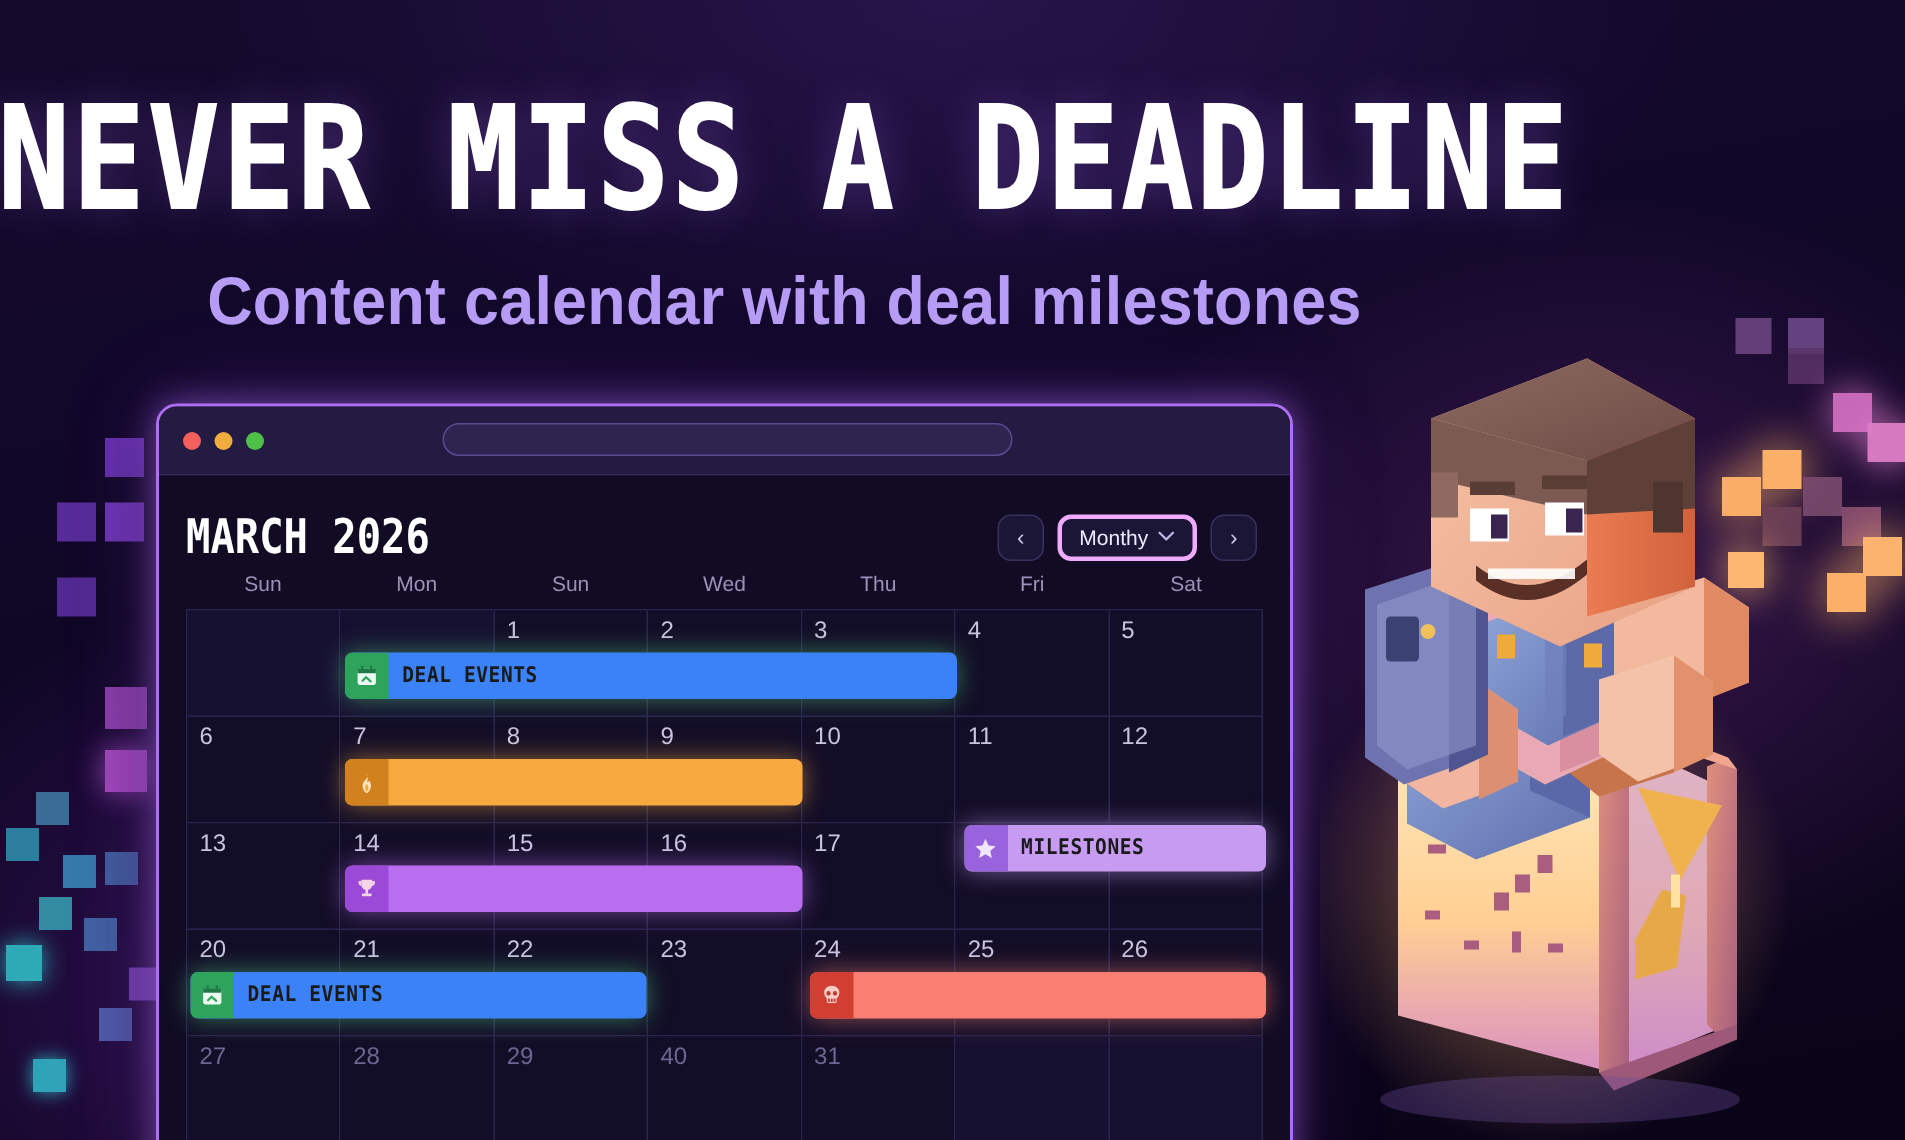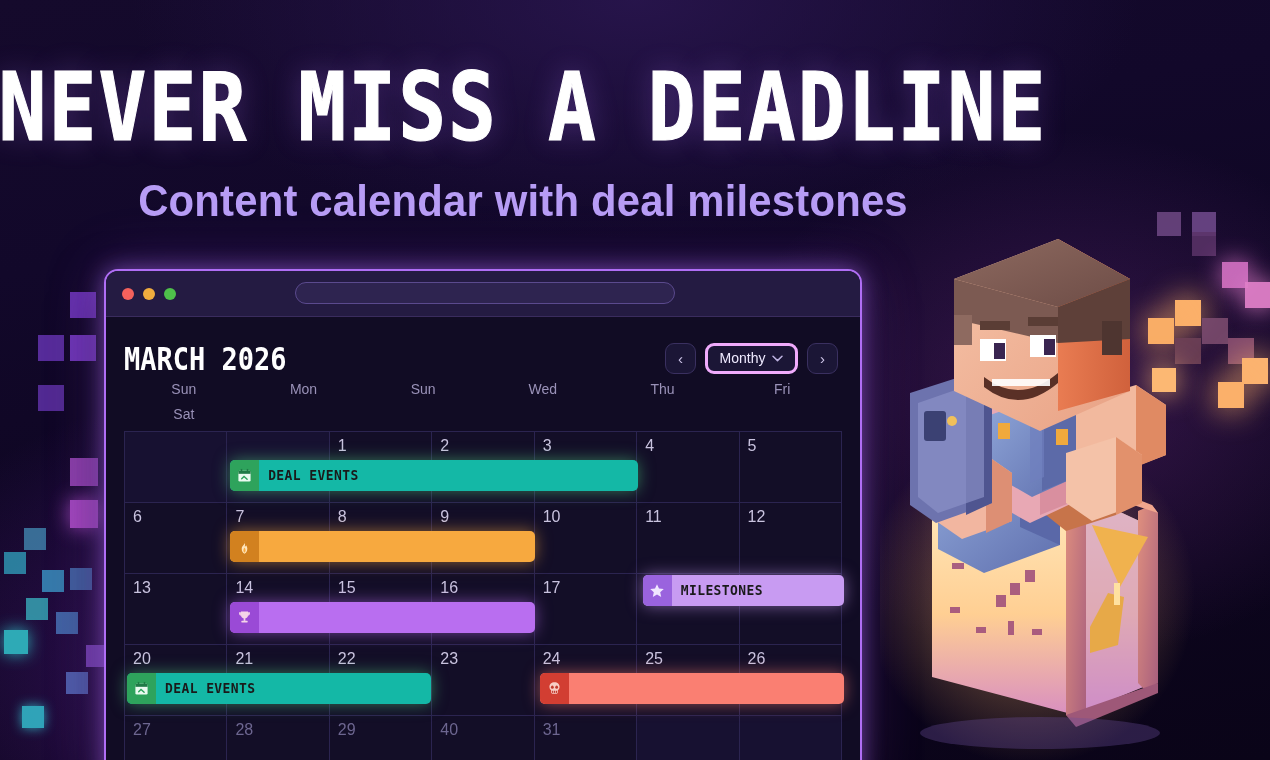--- a/index.html
+++ b/index.html
@@ -150,21 +150,21 @@
     display: flex; align-items: center; justify-content: center; gap: 7px;
     color: #efeaff;
     font-size: 14px;
     font-weight: 400;
   }
   .chev { font-size: 10px; color: #bdb2e0; }
 
   
   .dayhead {
     display: grid;
-    grid-template-columns: repeat(6, 1fr);
+    grid-template-columns: repeat(7, 1fr);
     padding: 0 18px;
     margin-top: 2px;
   }
   .dayhead span {
     text-align: center;
     font-size: 14px;
     color: #9a92b8;
     padding-bottom: 9px;
   }
 
@@ -218,21 +218,21 @@
     font-family: "DejaVu Sans Mono", monospace;
     font-weight: 700;
     font-size: 13px;
     letter-spacing: 0.4px;
     padding-left: 9px;
     color: #1a1a1a;
     white-space: nowrap;
     transform: scaleY(1.1);
   }
 
-  .bar.green  { background: #14b8a6; box-shadow: 0 0 16px rgba(78,203,126,0.55); }
+  .bar.green  { background: #3b82f6; box-shadow: 0 0 16px rgba(78,203,126,0.55); }
   .bar.green .chip  { background: #2ea35c; }
   .bar.orange { background: #f7a93f; box-shadow: 0 0 16px rgba(247,169,63,0.55); }
   .bar.orange .chip { background: #d2811f; }
   .bar.purple { background: #b96ef0; box-shadow: 0 0 16px rgba(185,110,240,0.55); }
   .bar.purple .chip { background: #9a4ad6; }
   .bar.violet { background: #c89bf2; box-shadow: 0 0 16px rgba(200,155,242,0.55); margin-top: 44px; }
   .bar.violet .chip { background: #9a63de; }
   .bar.red    { background: #fa7f72; box-shadow: 0 0 16px rgba(250,127,114,0.55); }
   .bar.red .chip    { background: #d23e32; }
 

